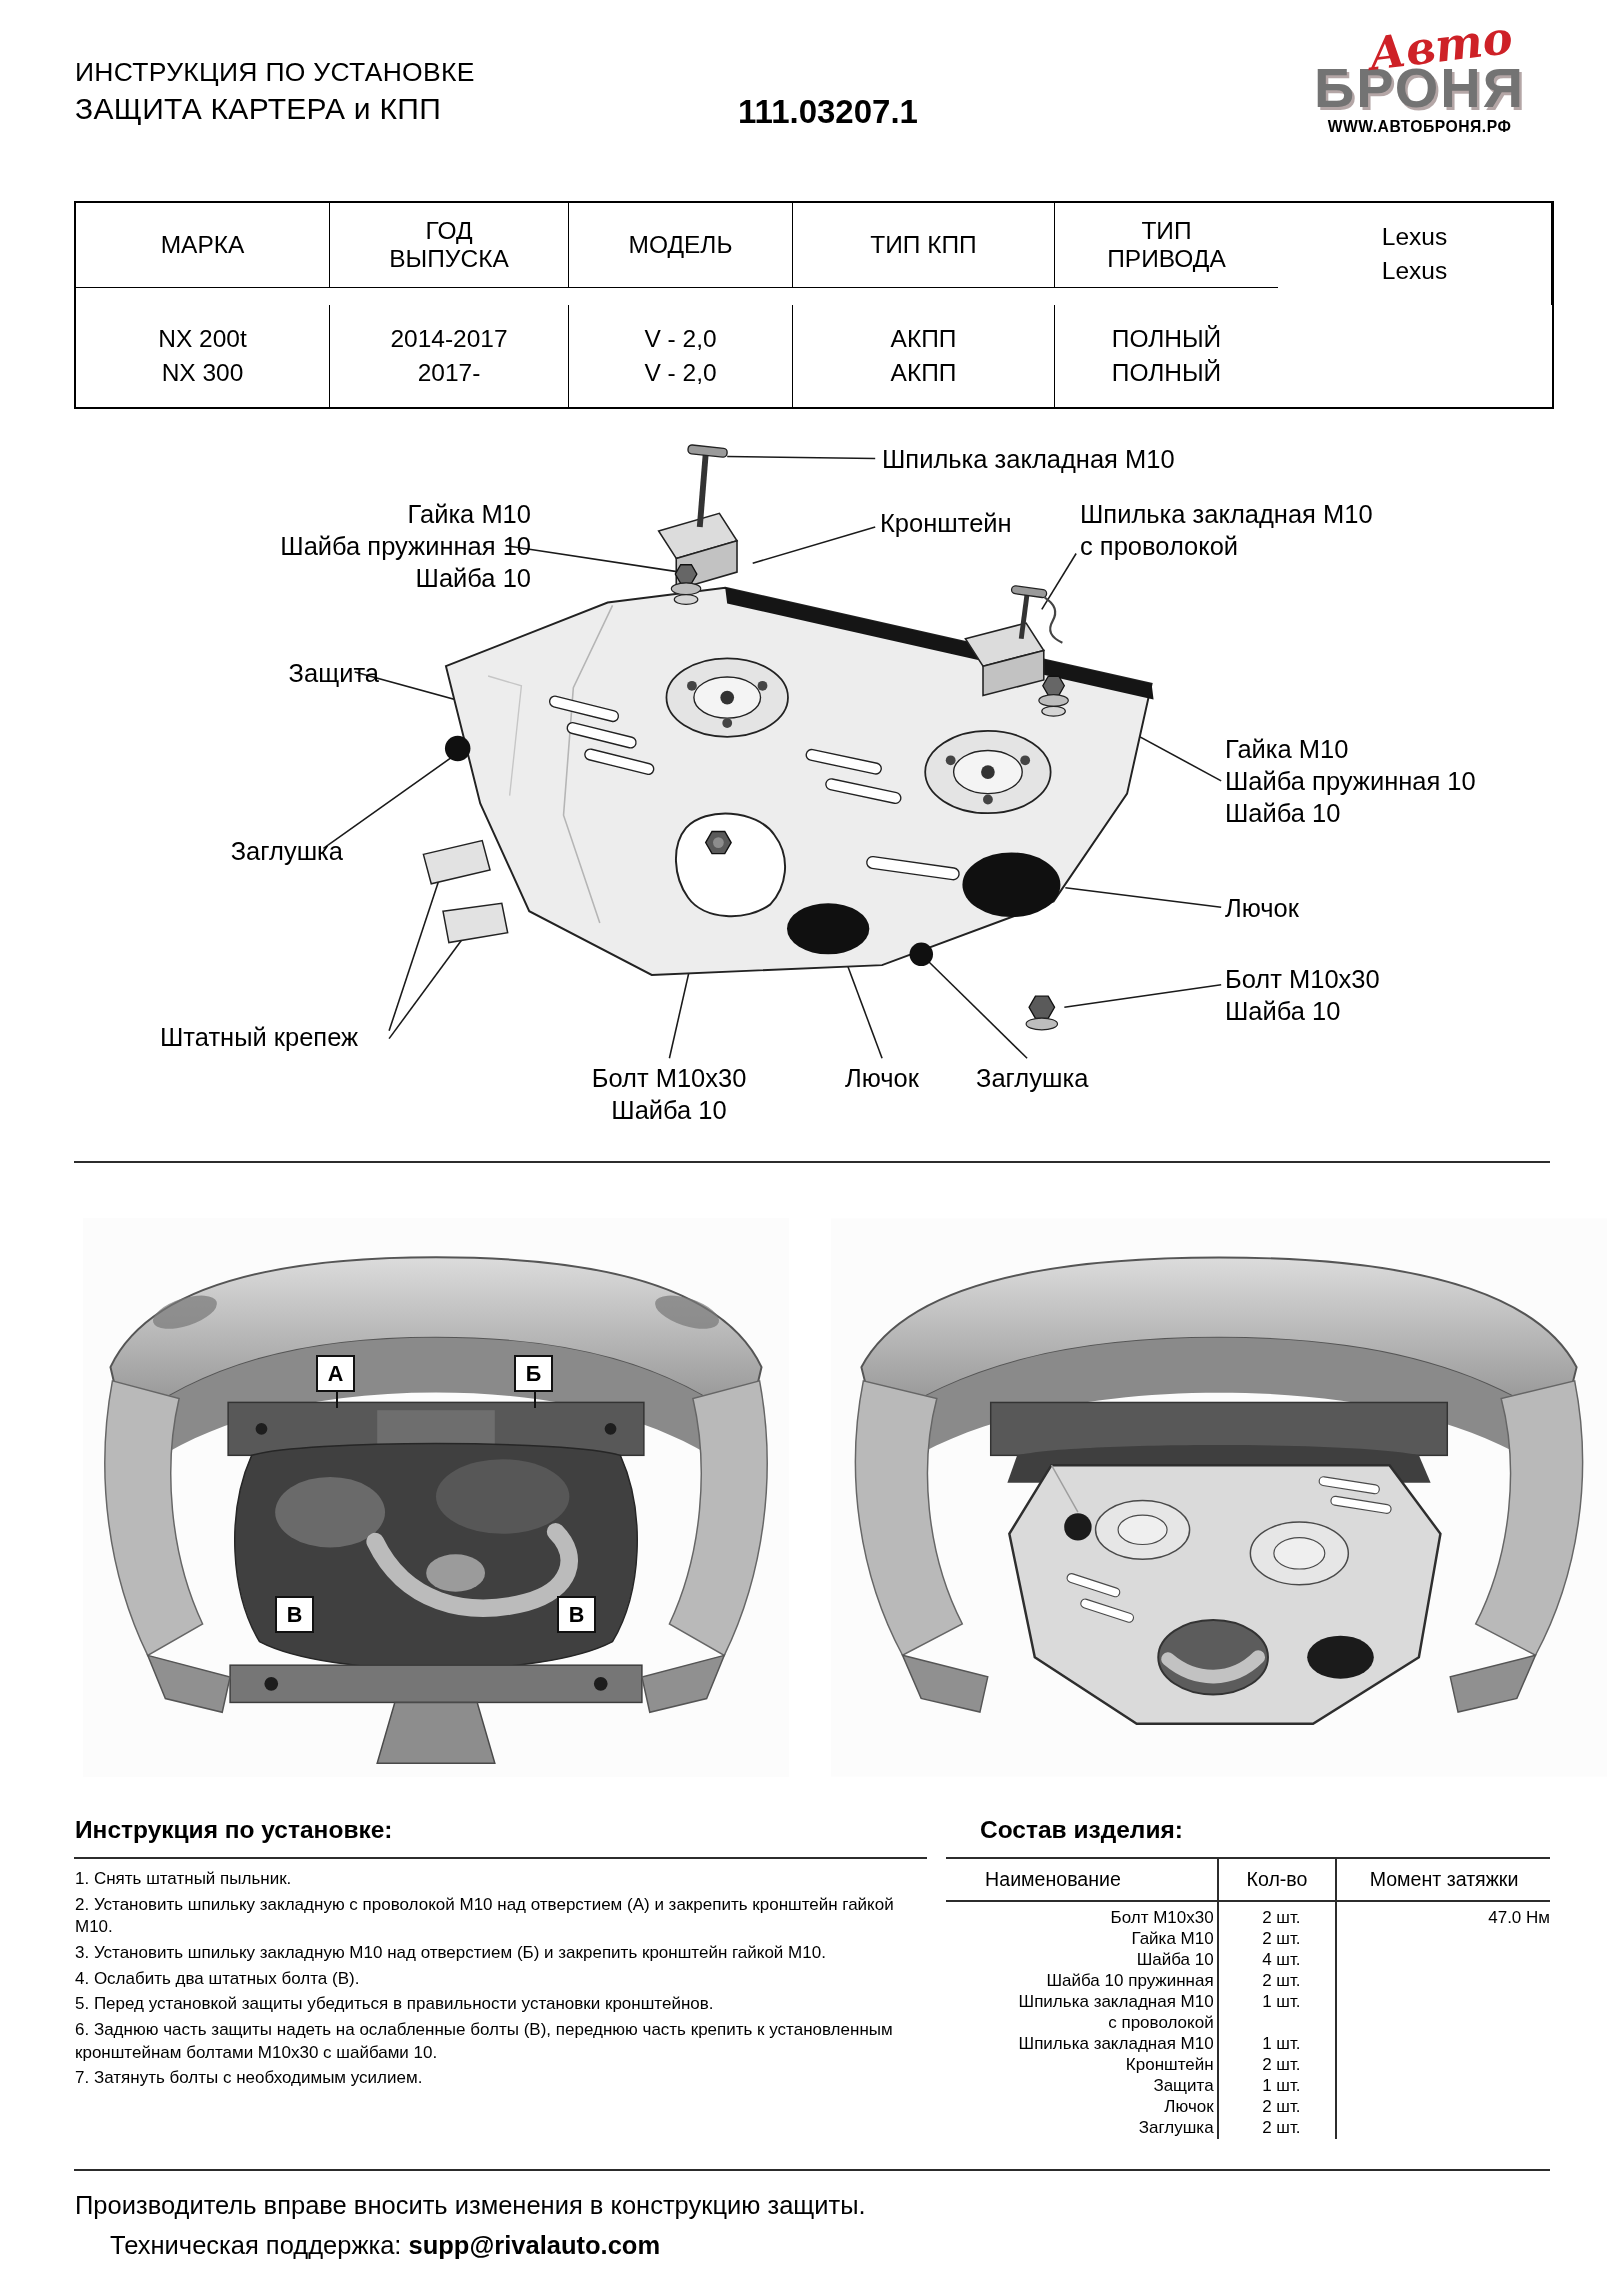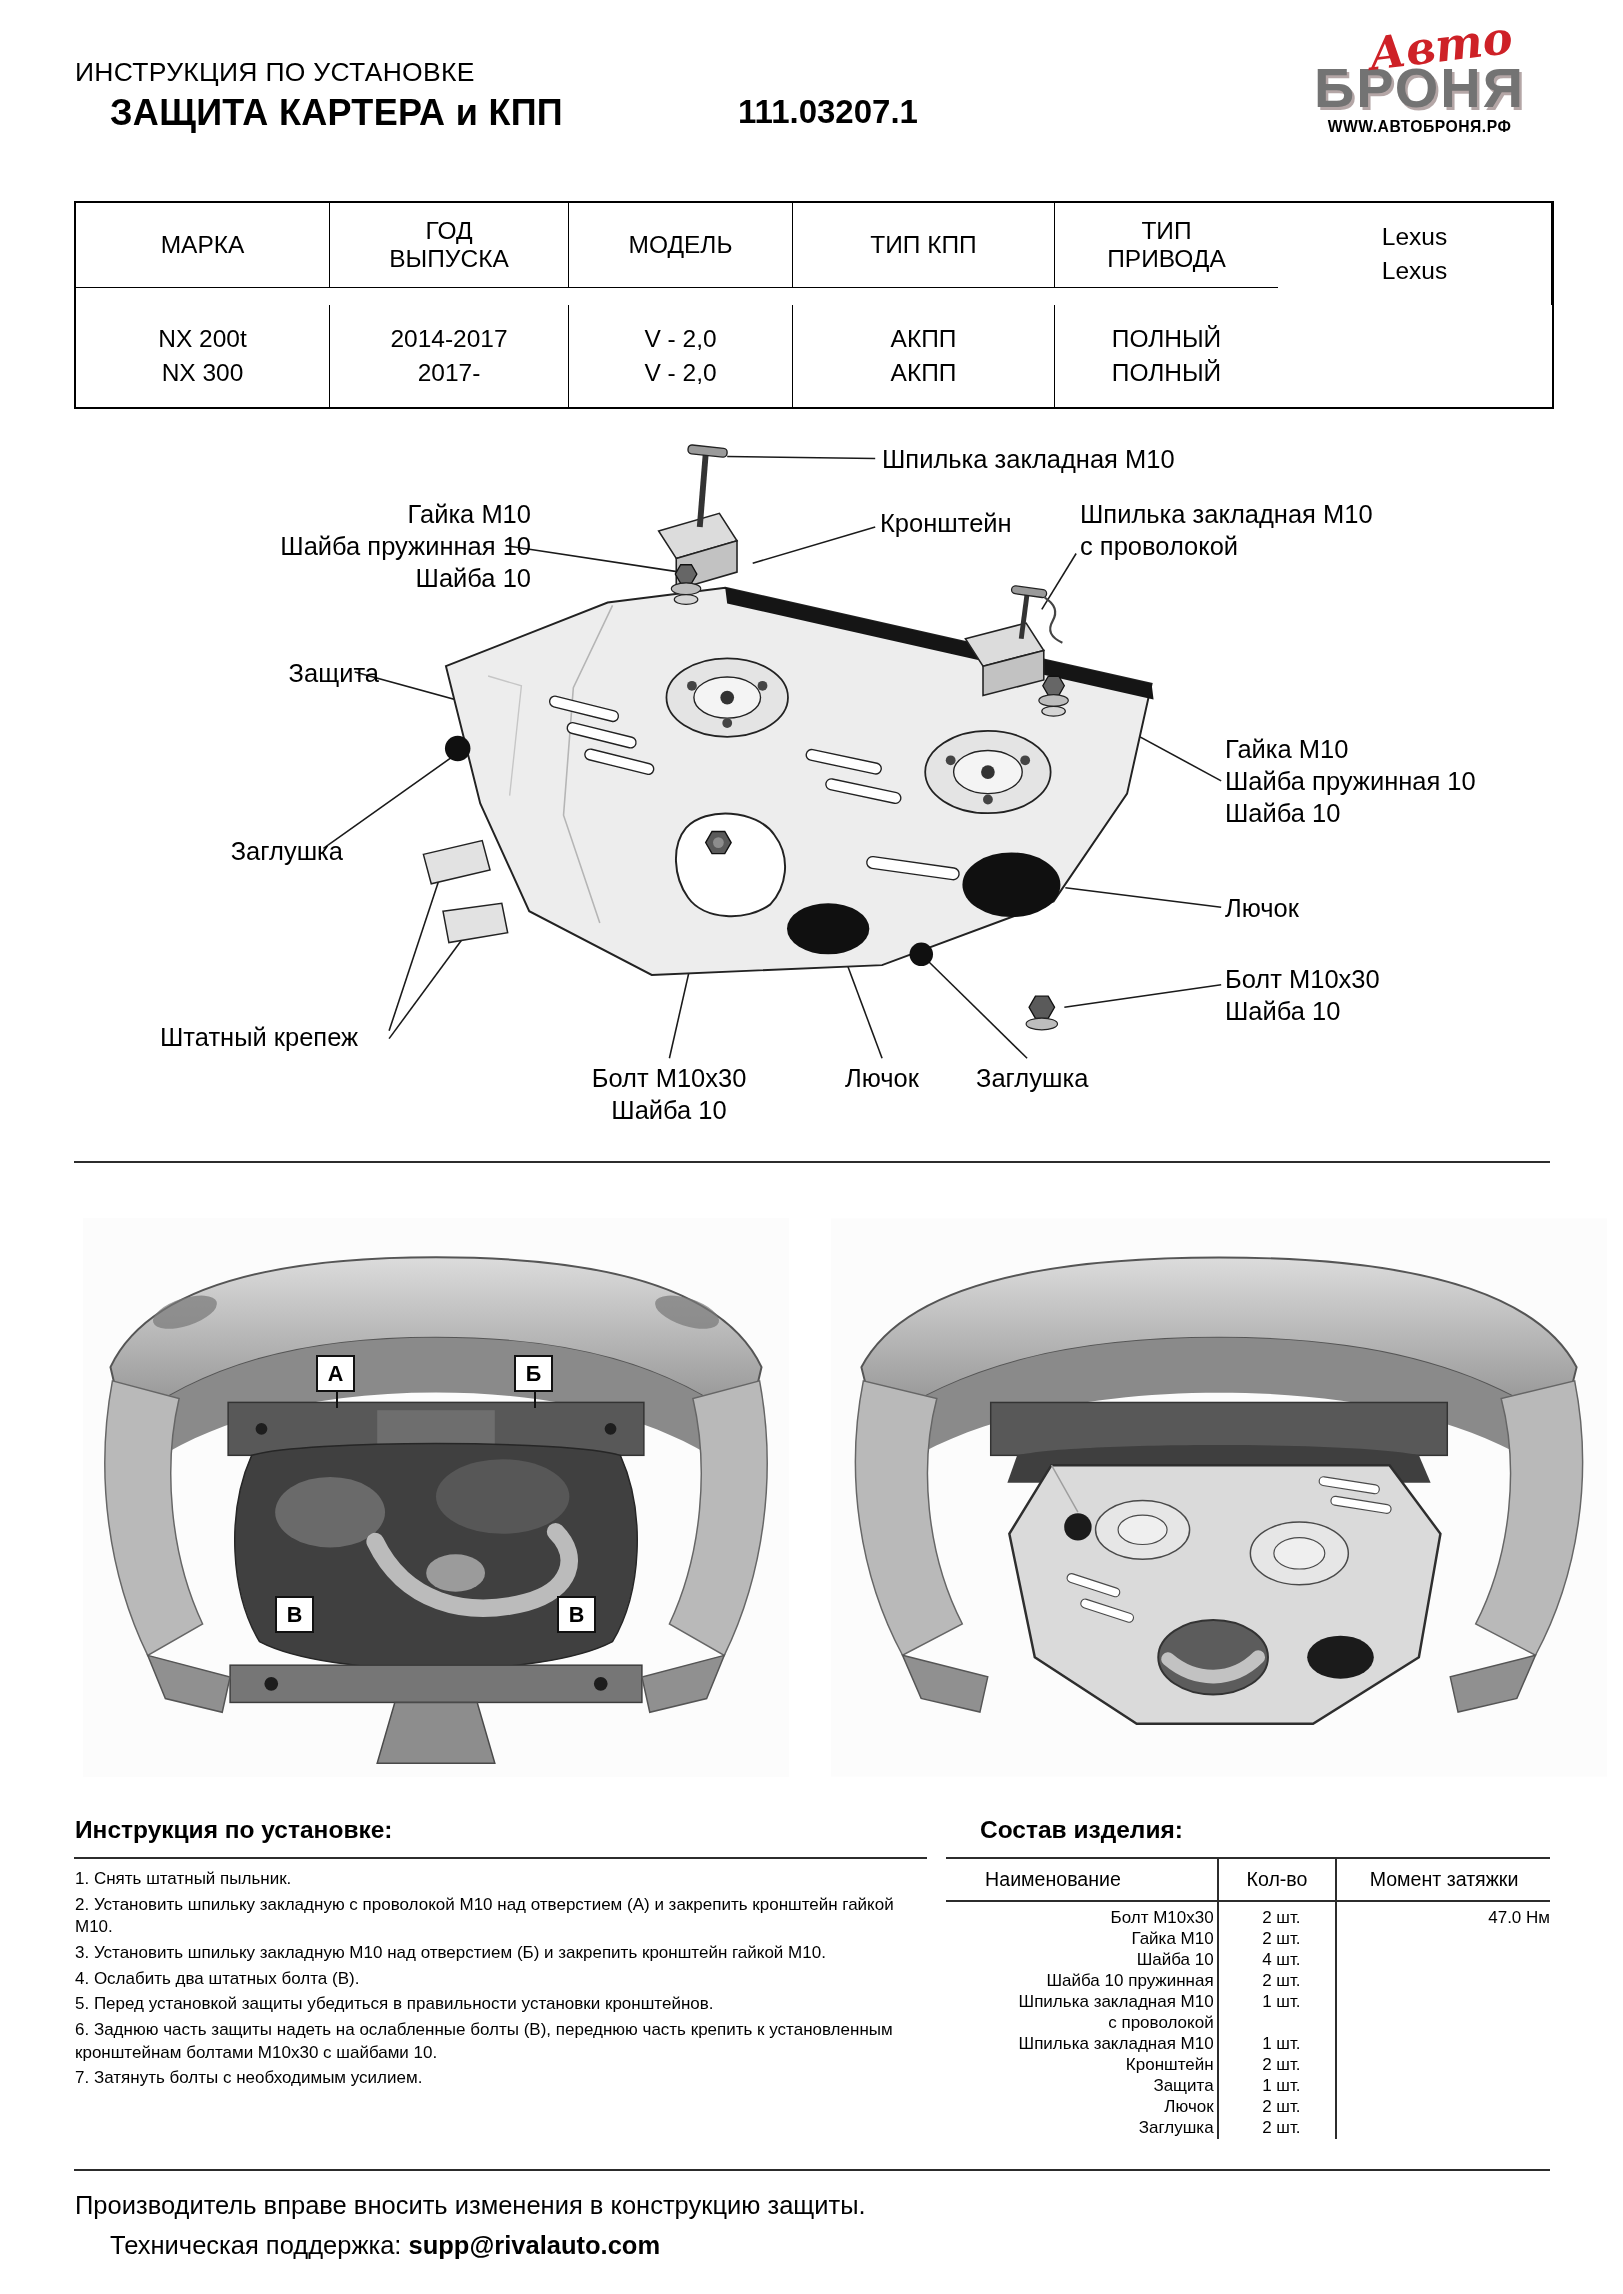--- a/index.html
+++ b/index.html
@@ -4,21 +4,21 @@
 <style>
   html,body{margin:0;padding:0;background:#888;}
   .page{position:relative;width:1623px;height:2295px;background:#fff;
         font-family:"Liberation Sans",sans-serif;color:#000;overflow:hidden;margin:0 auto;padding-left:31px;}
   .abs{position:absolute;}
   .r{text-align:right;}
   .c{text-align:center;}
 
   
   .t1{left:75px;top:57px;font-size:26.5px;letter-spacing:0.3px;}
-  .t2{left:75px;top:92px;font-size:36px;font-weight:bold;letter-spacing:0.3px;margin-left:35px;}
+  .t2{left:75px;top:92px;font-size:30px;font-weight:normal;letter-spacing:0.3px;}
   .pn{left:828px;top:93px;transform:translateX(-50%);font-size:33px;font-weight:bold;}
   .logo{left:1286px;top:21.6px;width:267px;text-align:center;}
   .logo-script{display:block;font-family:"DejaVu Serif",serif;font-style:italic;font-weight:bold;
                font-size:45px;color:#ce2127;transform:rotate(-7deg);margin-bottom:-15.7px;padding-left:43px;}
   .logo-main{display:block;font-size:56px;font-weight:800;letter-spacing:2px;line-height:1.02;
              color:#ce2127;text-shadow:2.5px 2.5px 0 rgba(40,0,0,.35);}
   .logo-site{display:block;font-size:15.7px;font-weight:bold;letter-spacing:0.5px;margin-top:2px;color:#000;}
 
   
   .vt{position:absolute;left:74px;top:201px;display:grid;

